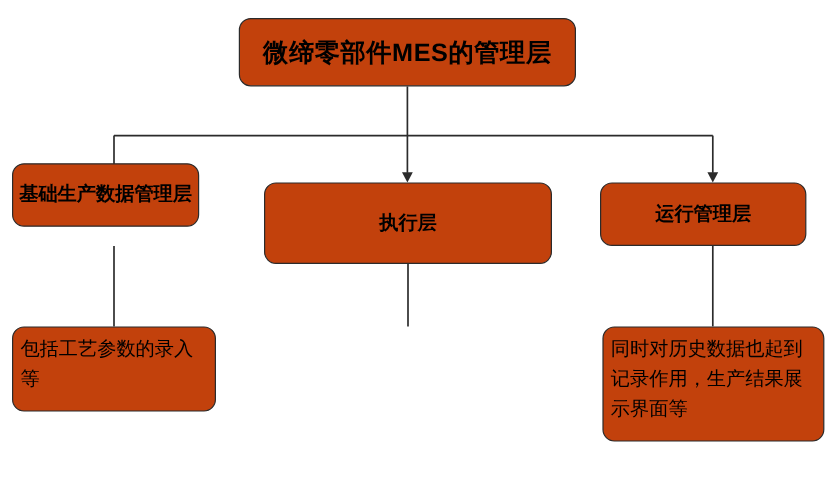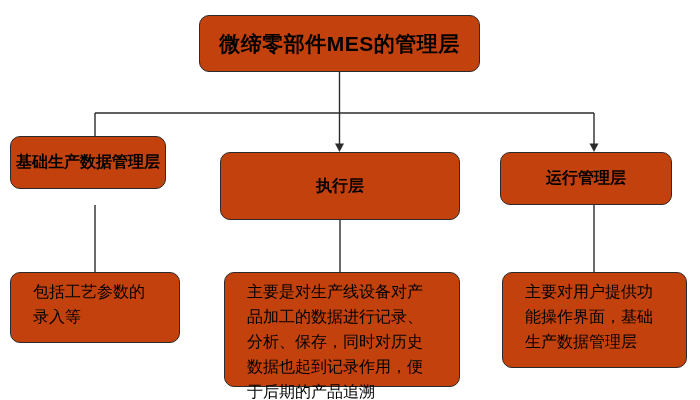--- a/index.html
+++ b/index.html
@@ -15,21 +15,21 @@
   .node {
     position: absolute;
     background: #c2410c;
     border: 1.6px solid #2b2b2b;
     border-radius: 10px;
     box-sizing: border-box;
   }
   .center-text { display: flex; align-items: center; justify-content: center; text-align: center; }
   .title-text { font-weight: bold; font-size: 21px; letter-spacing: 0.5px; }
   .l2-text { font-weight: bold; font-size: 16px; }
-  .l3-text { font-size: 16px; line-height: 25px; padding: 6px 22px; text-align: left; }
+  .l3-text { font-size: 16px; line-height: 25px; padding: 6px 6px; text-align: left; }
   #root-box   { left: 199px; top: 15px;  width: 281px; height: 57px; }
   #mid-left   { left: 10px;  top: 136px; width: 156px; height: 53px; }
   #mid-center { left: 220px; top: 152px; width: 240px; height: 68px; }
   #mid-right  { left: 500px; top: 152px; width: 172px; height: 53px; }
   #bot-left   { left: 10px;  top: 272px; width: 170px; height: 71px; }
   #bot-center { left: 224px; top: 272px; width: 236px; height: 115px; }
   #bot-right  { left: 502px; top: 272px; width: 185px; height: 96px; }
 </style>
 </head>
 <body>
@@ -68,17 +68,16 @@
   <div class="node center-text" id="mid-center">
     <span class="l2-text">执行层</span>
   </div>
 
   <div class="node center-text" id="mid-right">
     <span class="l2-text">运行管理层</span>
   </div>
 
   <div class="node l3-text" id="bot-left">包括工艺参数的录入等</div>
 
-  <div class="node l3-text" id="bot-center">主要是对生产线设备对产品加工的数据进行记录、分析、保存，同时对历史数据也起到记录作用，便于后期的产品追溯</div>
 
-  <div class="node l3-text" id="bot-right">主要对用户提供功能操作界面，基础生产数据管理层</div>
+  <div class="node l3-text" id="bot-right">同时对历史数据也起到记录作用，生产结果展示界面等</div>
 
 </div>
 
 </body></html>

